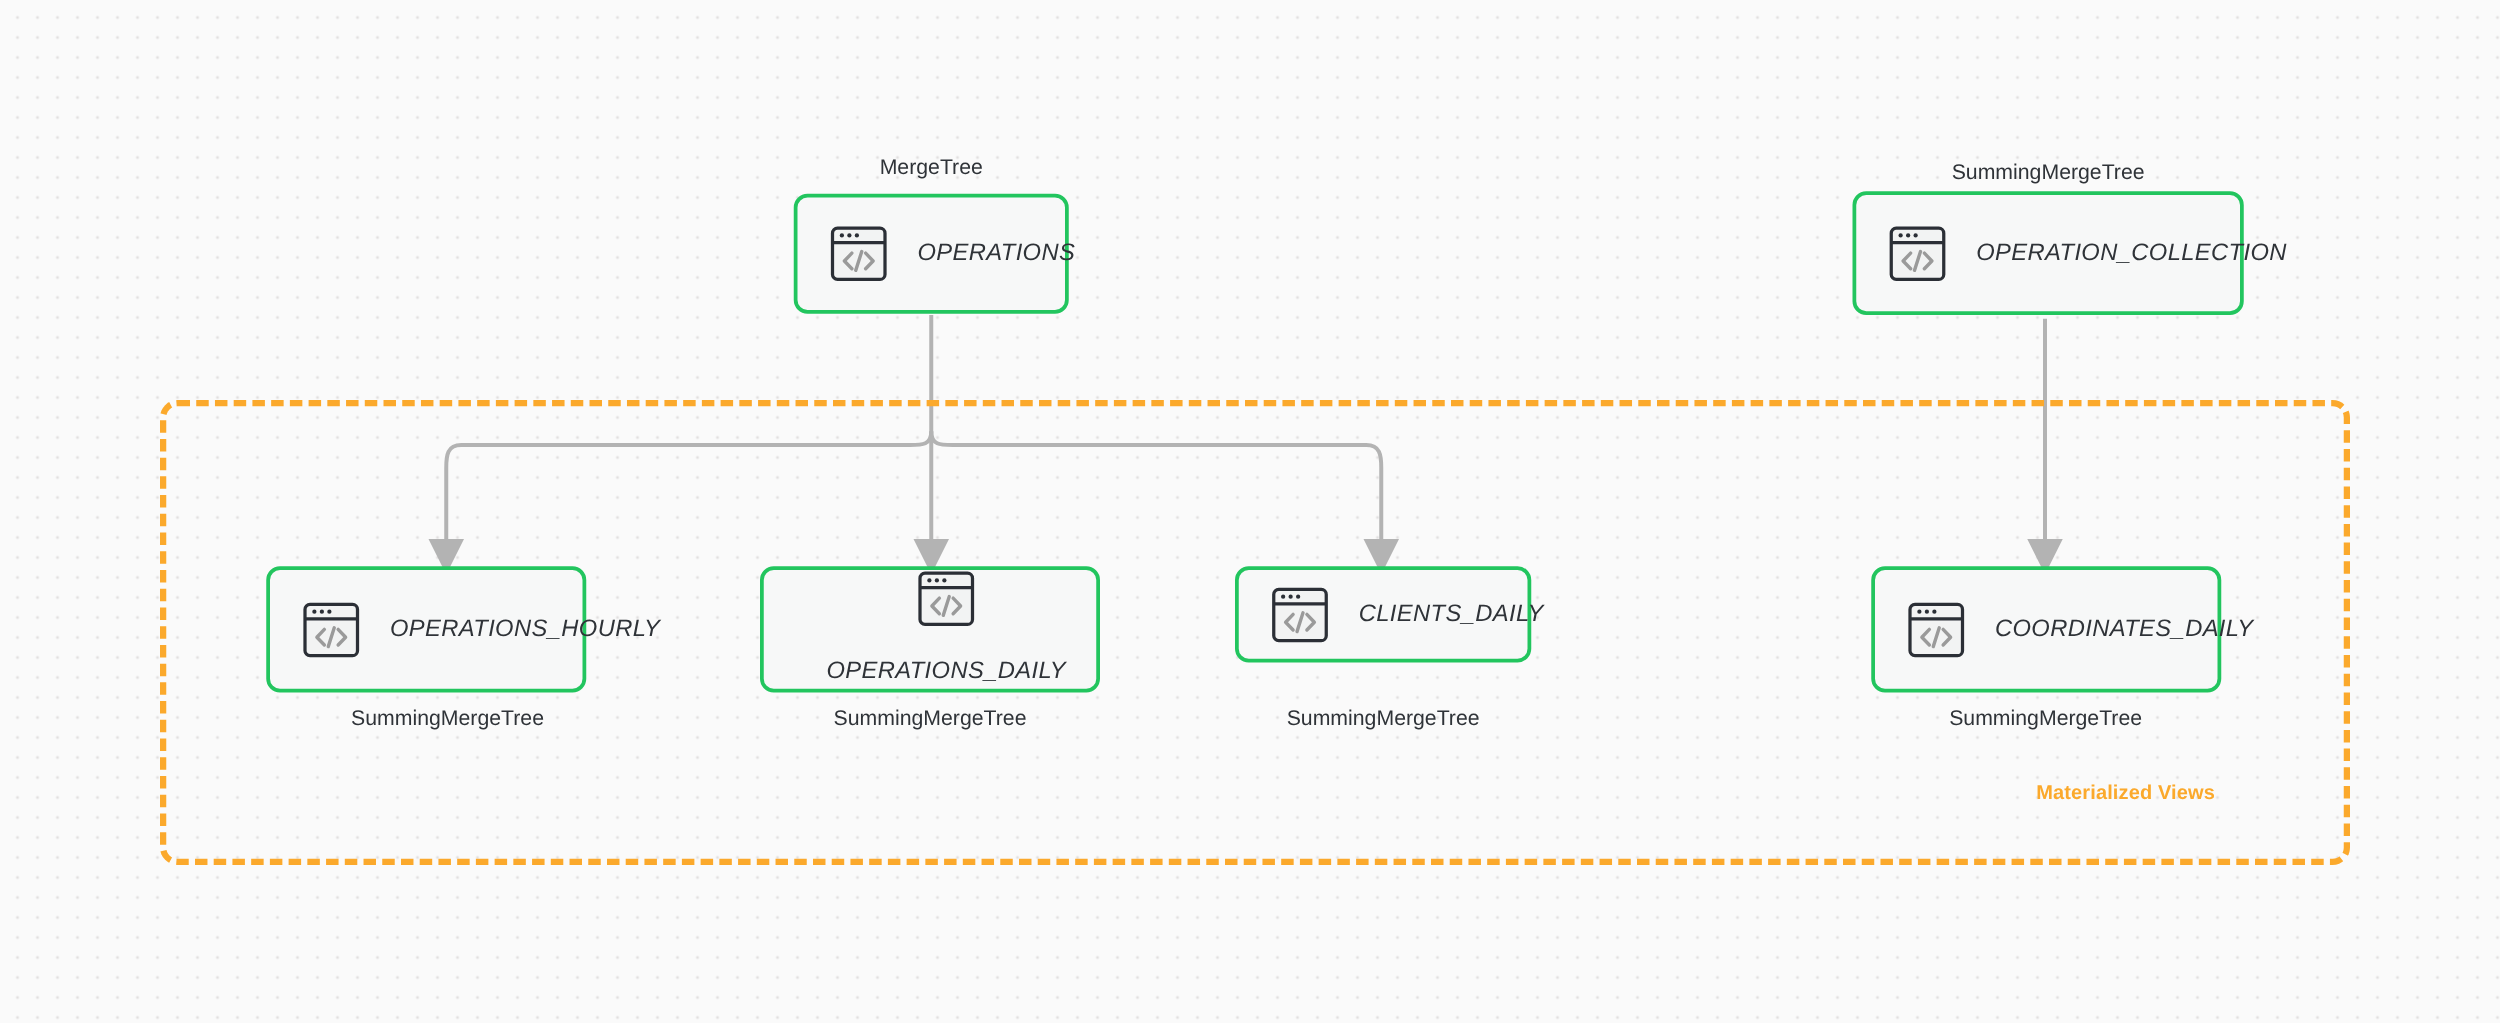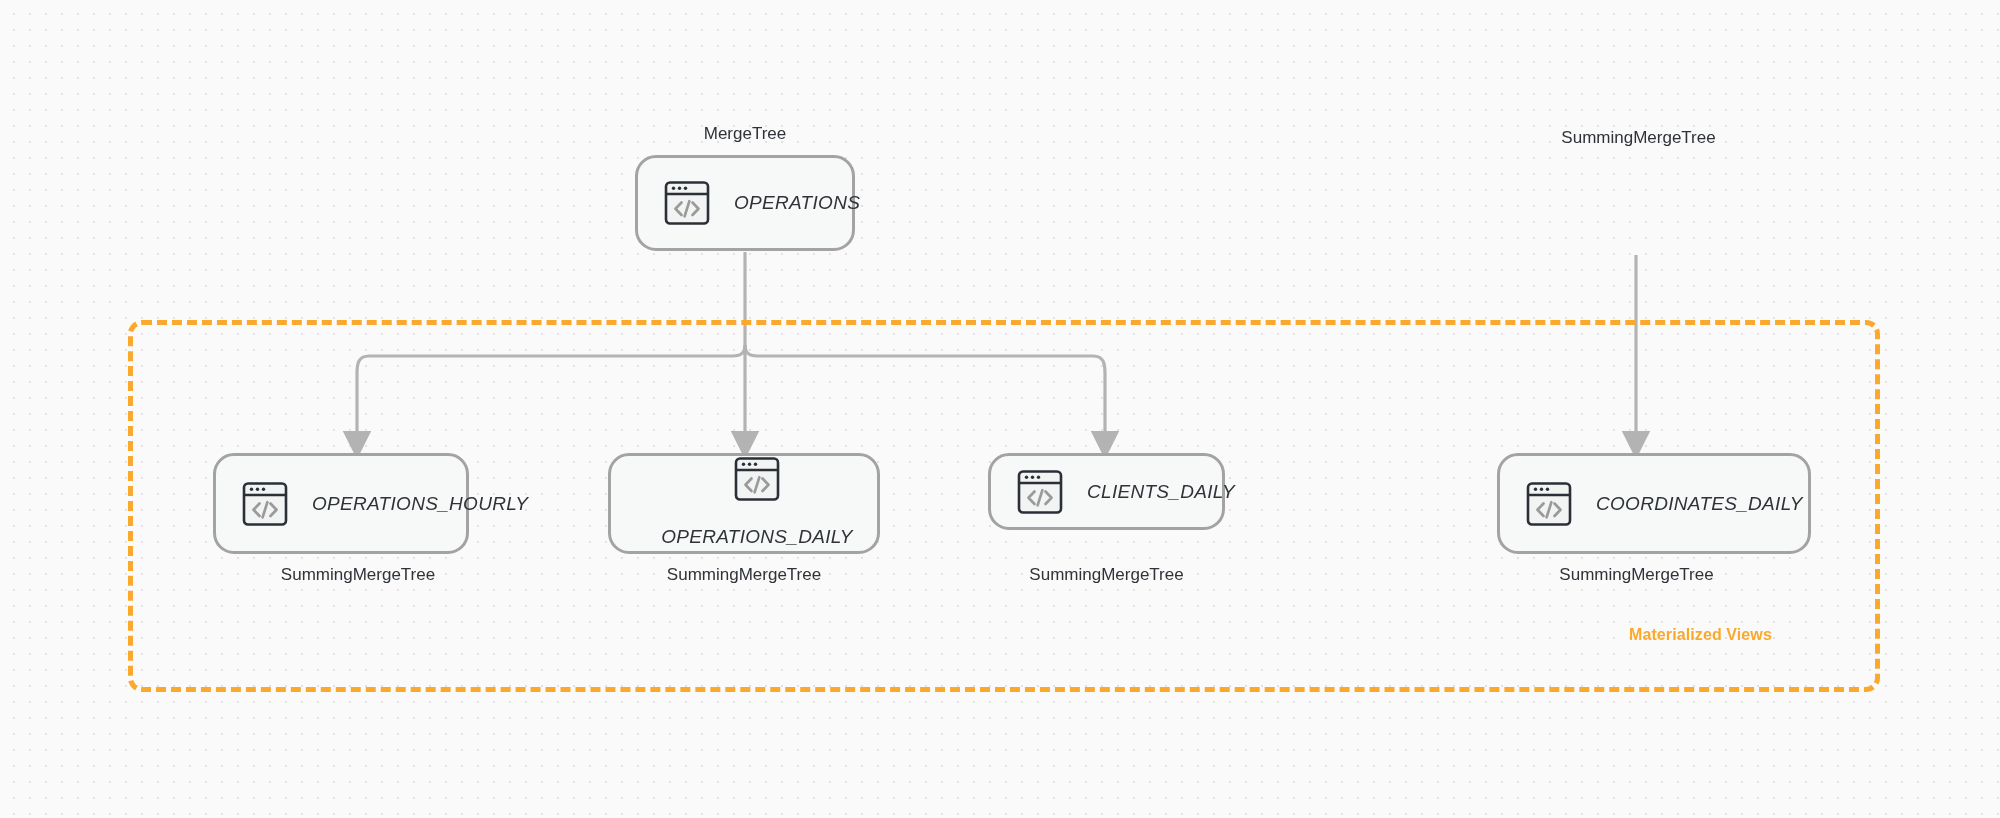--- a/index.html
+++ b/index.html
@@ -53,22 +53,22 @@
     letter-spacing: 0.1px;
     z-index: 3;
   }
 
   
   .node {
     position: absolute;
     display: flex;
     align-items: center;
     background: #f7f8f8;
-    border: 3px solid #a3a3a3;
-    border-radius: 21px;
+    border: 3px solid #22c55e;
+    border-radius: 11px;
     z-index: 4;
     padding-left: 26px;
     gap: 24px;
   }
 
   .node-title {
     font-size: 19px;
     font-style: italic;
     color: #2f3338;
     white-space: nowrap;
@@ -125,20 +125,33 @@
       <circle cx="21.5" cy="8.3" r="1.7" fill="#2b2f36"></circle>
       <path d="M17.5,22.5 L11.5,28.8 L17.5,35" fill="none" stroke="#9a9a9a" stroke-width="2.7" stroke-linecap="round" stroke-linejoin="round"></path>
       <path d="M28.5,22.5 L34.5,28.8 L28.5,35" fill="none" stroke="#9a9a9a" stroke-width="2.7" stroke-linecap="round" stroke-linejoin="round"></path>
       <path d="M25.4,21.2 L20.6,36.3" fill="none" stroke="#9a9a9a" stroke-width="2.7" stroke-linecap="round"></path>
     </svg>
     <span class="node-title">OPERATIONS</span>
   </div>
 
   <div class="caption" style="left:1482px; top:128px; width:313px;">SummingMergeTree</div>
 
+  <div class="node" style="left:1482px; top:153px; width:313px; height:99px;">
+    <svg class="code-icon" width="46" height="46" viewBox="0 0 46 46" xmlns="http://www.w3.org/2000/svg">
+      <rect x="2" y="2.5" width="42" height="41" rx="4" fill="#f2f3f3" stroke="#2b2f36" stroke-width="2.6"></rect>
+      <path d="M2.5,14 H43.5" stroke="#2b2f36" stroke-width="2.6"></path>
+      <circle cx="9.5" cy="8.3" r="1.7" fill="#2b2f36"></circle>
+      <circle cx="15.5" cy="8.3" r="1.7" fill="#2b2f36"></circle>
+      <circle cx="21.5" cy="8.3" r="1.7" fill="#2b2f36"></circle>
+      <path d="M17.5,22.5 L11.5,28.8 L17.5,35" fill="none" stroke="#9a9a9a" stroke-width="2.7" stroke-linecap="round" stroke-linejoin="round"></path>
+      <path d="M28.5,22.5 L34.5,28.8 L28.5,35" fill="none" stroke="#9a9a9a" stroke-width="2.7" stroke-linecap="round" stroke-linejoin="round"></path>
+      <path d="M25.4,21.2 L20.6,36.3" fill="none" stroke="#9a9a9a" stroke-width="2.7" stroke-linecap="round"></path>
+    </svg>
+    <span class="node-title">OPERATION_COLLECTION</span>
+  </div>
 
   <div class="node" style="left:213px; top:453px; width:256px; height:101px;">
     <svg class="code-icon" width="46" height="46" viewBox="0 0 46 46" xmlns="http://www.w3.org/2000/svg">
       <rect x="2" y="2.5" width="42" height="41" rx="4" fill="#f2f3f3" stroke="#2b2f36" stroke-width="2.6"></rect>
       <path d="M2.5,14 H43.5" stroke="#2b2f36" stroke-width="2.6"></path>
       <circle cx="9.5" cy="8.3" r="1.7" fill="#2b2f36"></circle>
       <circle cx="15.5" cy="8.3" r="1.7" fill="#2b2f36"></circle>
       <circle cx="21.5" cy="8.3" r="1.7" fill="#2b2f36"></circle>
       <path d="M17.5,22.5 L11.5,28.8 L17.5,35" fill="none" stroke="#9a9a9a" stroke-width="2.7" stroke-linecap="round" stroke-linejoin="round"></path>
       <path d="M28.5,22.5 L34.5,28.8 L28.5,35" fill="none" stroke="#9a9a9a" stroke-width="2.7" stroke-linecap="round" stroke-linejoin="round"></path>
@@ -171,21 +184,21 @@
       <circle cx="15.5" cy="8.3" r="1.7" fill="#2b2f36"></circle>
       <circle cx="21.5" cy="8.3" r="1.7" fill="#2b2f36"></circle>
       <path d="M17.5,22.5 L11.5,28.8 L17.5,35" fill="none" stroke="#9a9a9a" stroke-width="2.7" stroke-linecap="round" stroke-linejoin="round"></path>
       <path d="M28.5,22.5 L34.5,28.8 L28.5,35" fill="none" stroke="#9a9a9a" stroke-width="2.7" stroke-linecap="round" stroke-linejoin="round"></path>
       <path d="M25.4,21.2 L20.6,36.3" fill="none" stroke="#9a9a9a" stroke-width="2.7" stroke-linecap="round"></path>
     </svg>
     <span class="node-title">CLIENTS_DAILY</span>
   </div>
   <div class="caption" style="left:988px; top:565px; width:237px;">SummingMergeTree</div>
 
-  <div class="node" style="left:1497px; top:453px; width:314px; height:101px;">
+  <div class="node" style="left:1497px; top:453px; width:280px; height:101px;">
     <svg class="code-icon" width="46" height="46" viewBox="0 0 46 46" xmlns="http://www.w3.org/2000/svg">
       <rect x="2" y="2.5" width="42" height="41" rx="4" fill="#f2f3f3" stroke="#2b2f36" stroke-width="2.6"></rect>
       <path d="M2.5,14 H43.5" stroke="#2b2f36" stroke-width="2.6"></path>
       <circle cx="9.5" cy="8.3" r="1.7" fill="#2b2f36"></circle>
       <circle cx="15.5" cy="8.3" r="1.7" fill="#2b2f36"></circle>
       <circle cx="21.5" cy="8.3" r="1.7" fill="#2b2f36"></circle>
       <path d="M17.5,22.5 L11.5,28.8 L17.5,35" fill="none" stroke="#9a9a9a" stroke-width="2.7" stroke-linecap="round" stroke-linejoin="round"></path>
       <path d="M28.5,22.5 L34.5,28.8 L28.5,35" fill="none" stroke="#9a9a9a" stroke-width="2.7" stroke-linecap="round" stroke-linejoin="round"></path>
       <path d="M25.4,21.2 L20.6,36.3" fill="none" stroke="#9a9a9a" stroke-width="2.7" stroke-linecap="round"></path>
     </svg>

